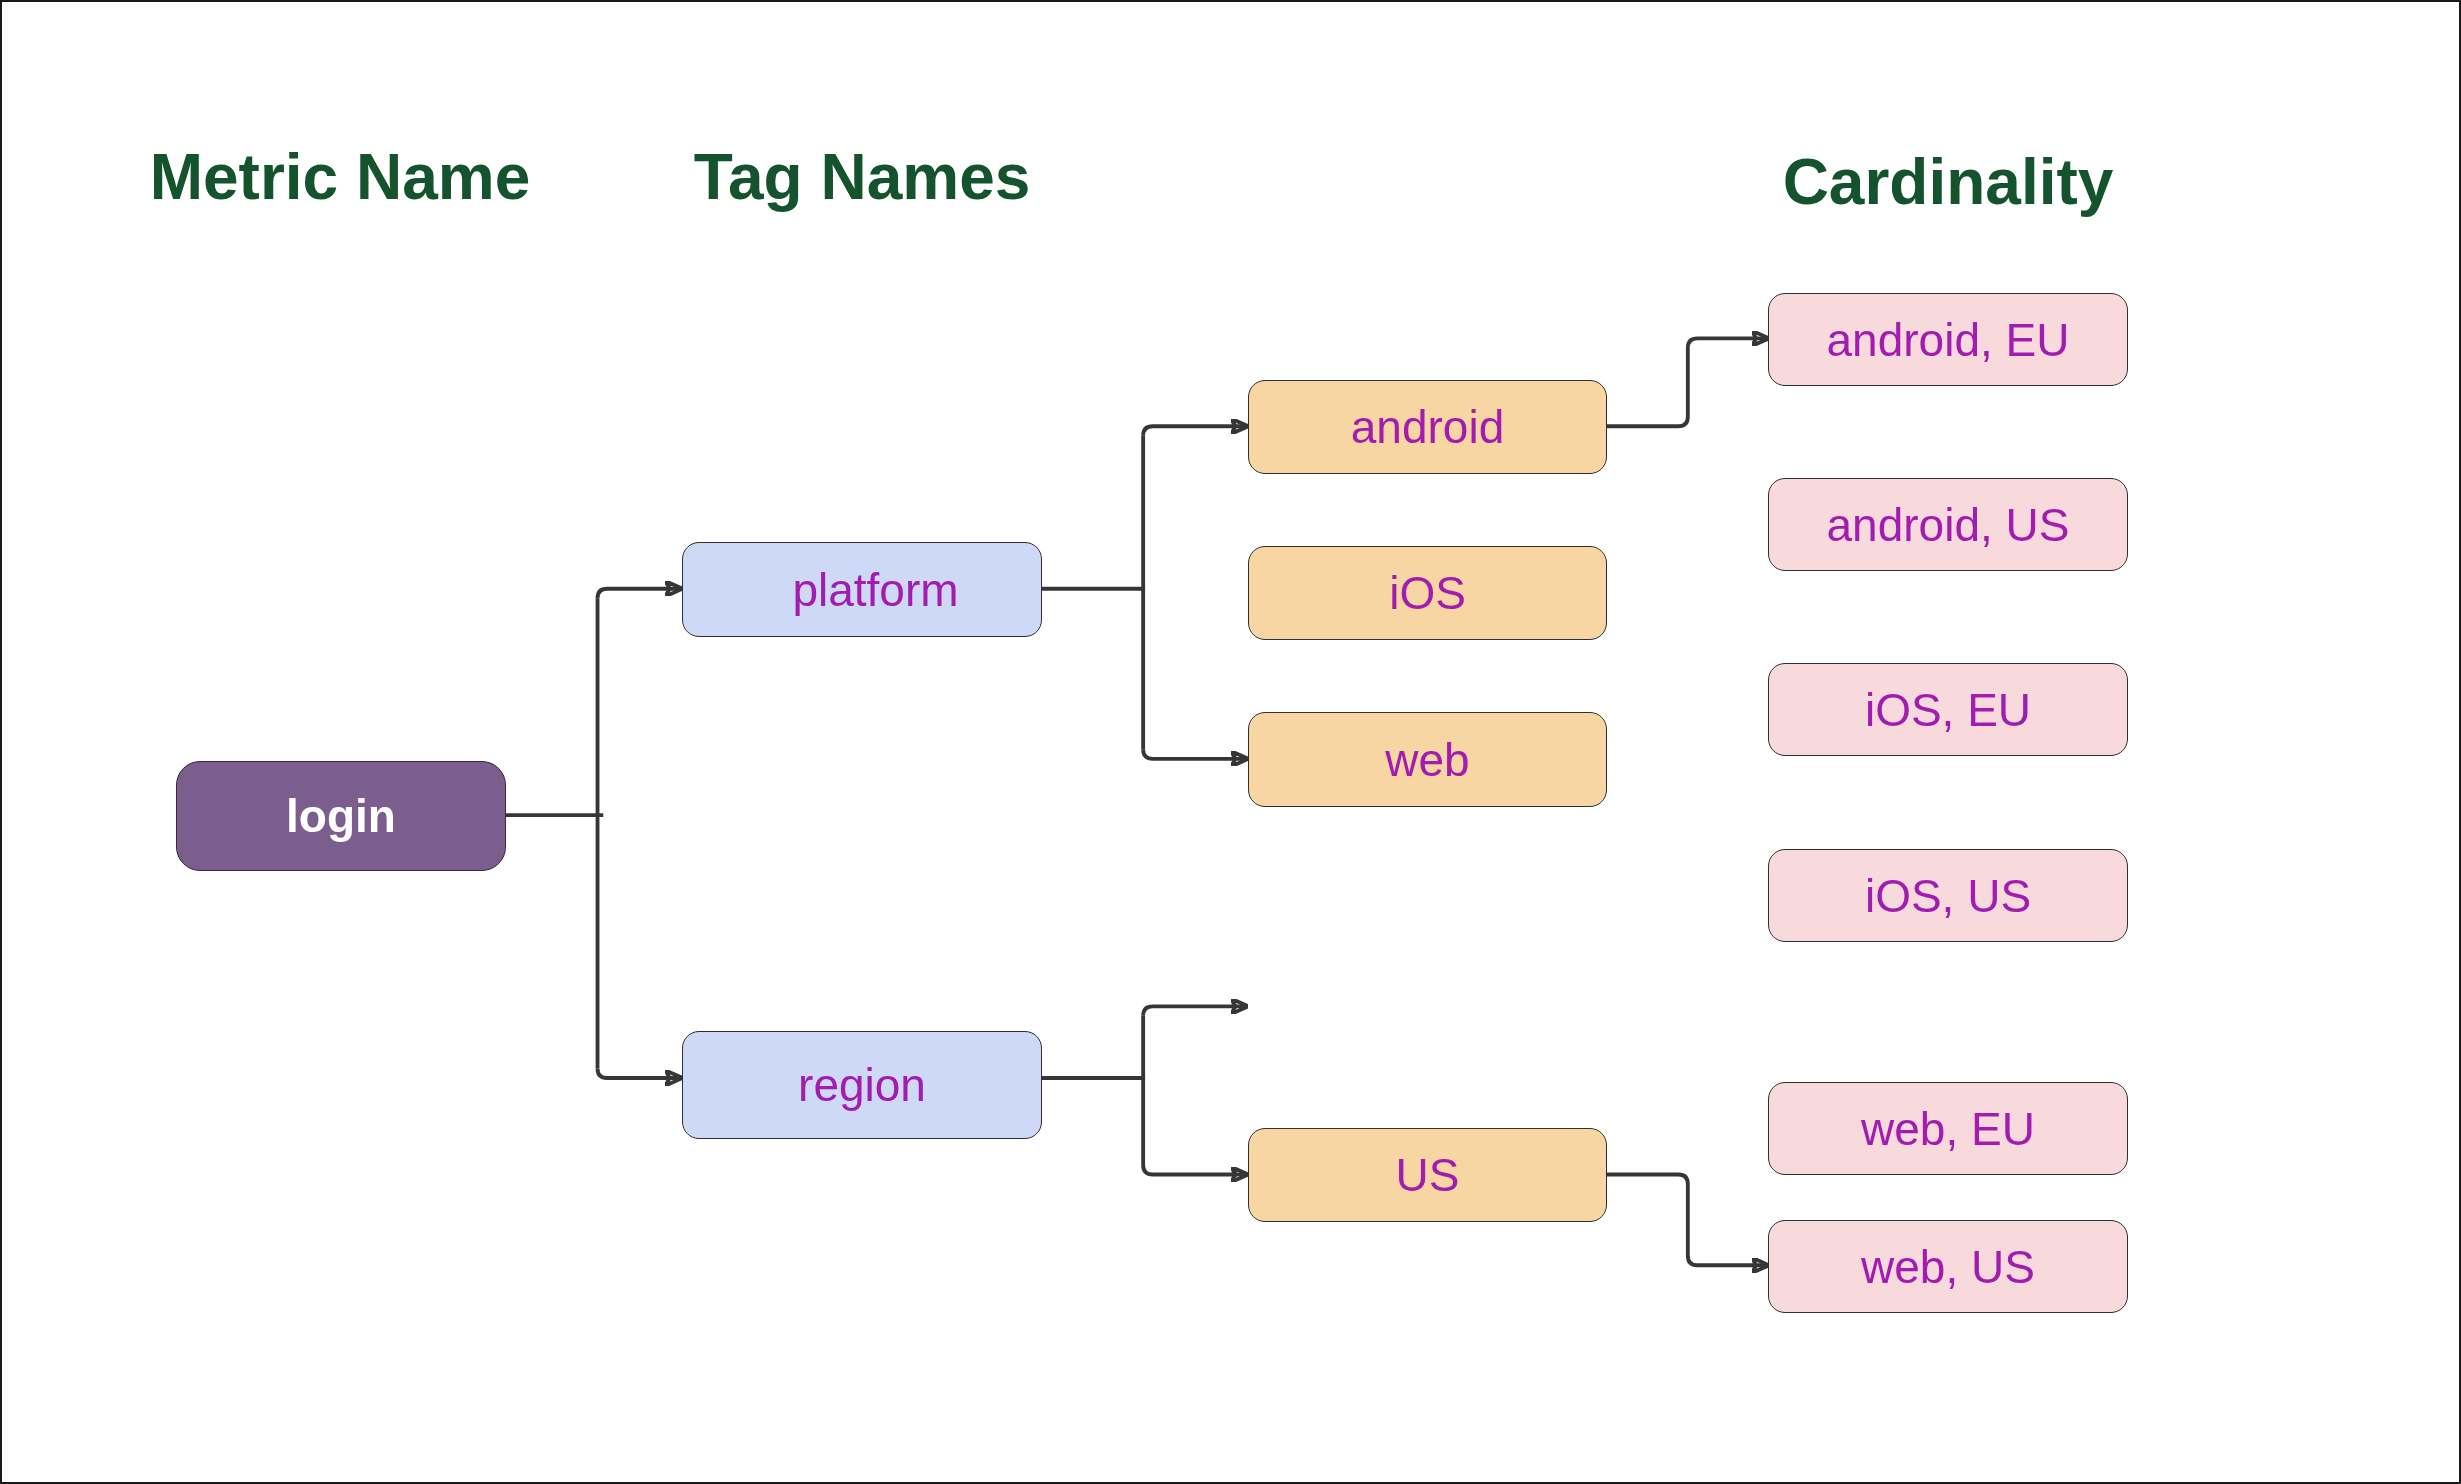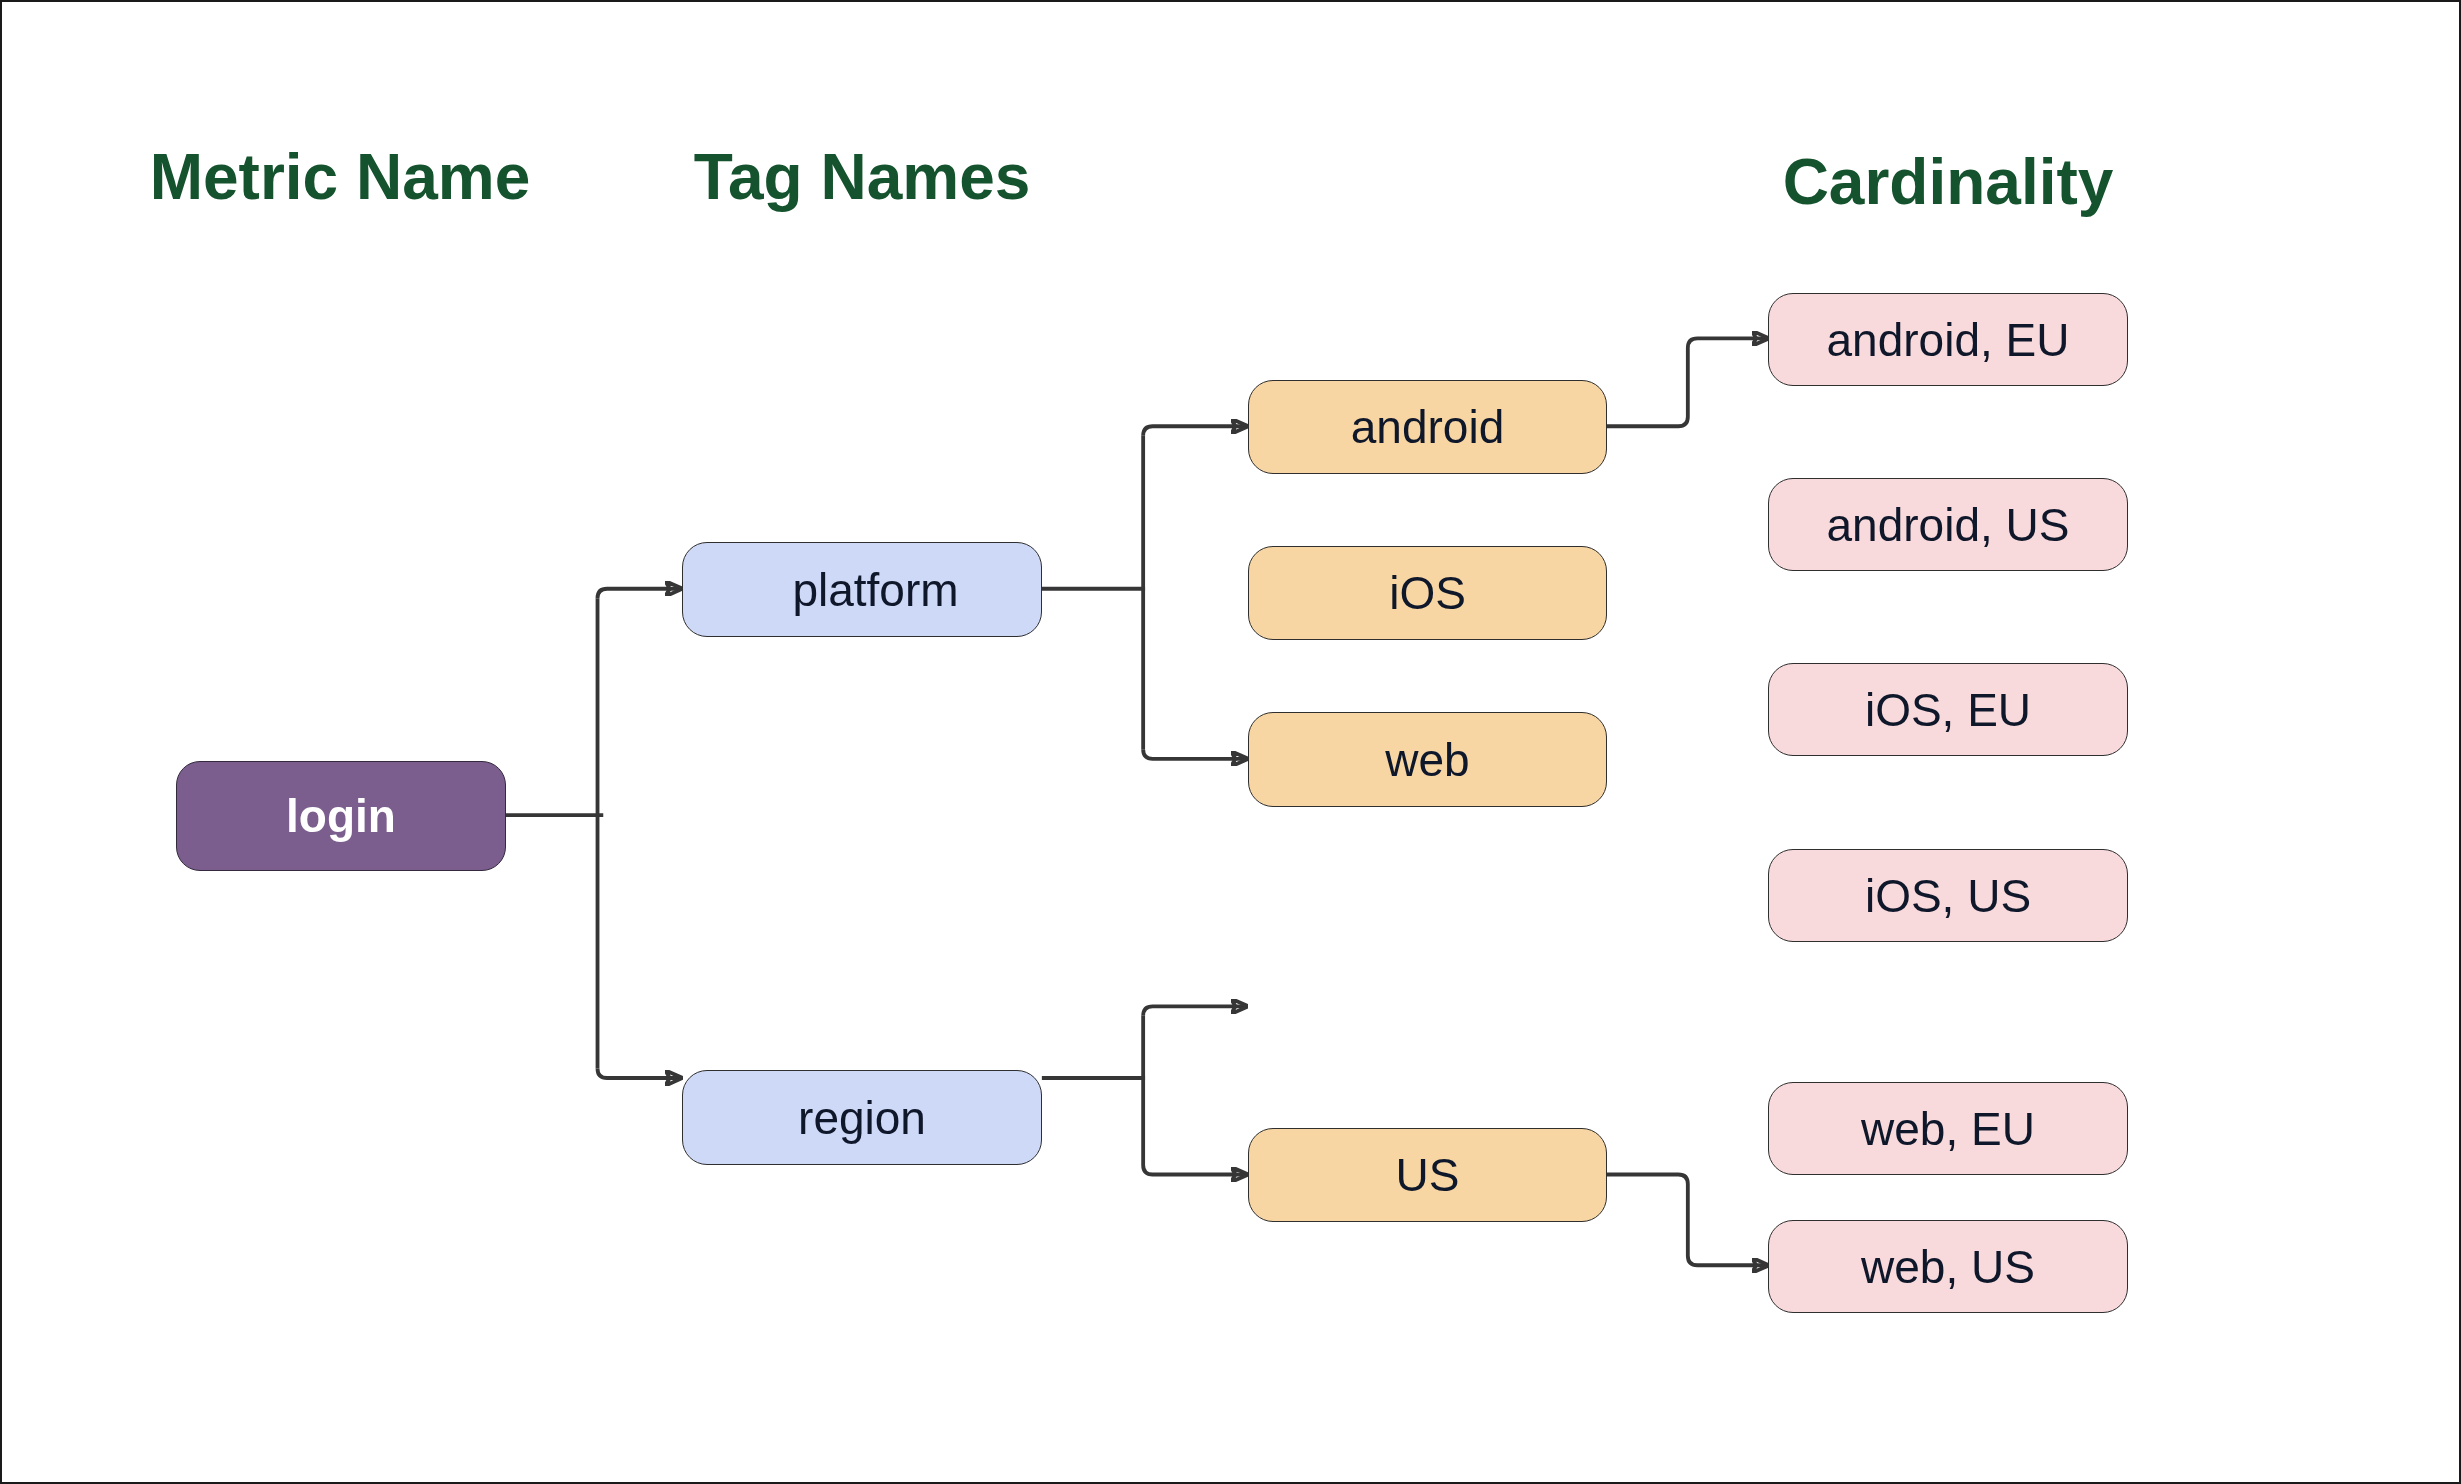--- a/index.html
+++ b/index.html
@@ -27,42 +27,42 @@
   }
   #hdr-metric      { left: 99px; }
   #hdr-tag-names   { left: 621px; }
   #hdr-tag-values  { left: 1186px; }
   #hdr-cardinality { left: 1707px; top: 153px; }
 
   .node {
     position: absolute;
     box-sizing: border-box;
     border: 1.9px solid #2f2f2f;
-    border-radius: 25px;
+    border-radius: 17px;
     display: flex;
     align-items: center;
     justify-content: center;
     font-size: 46px;
-    color: #0f172a;
+    color: #a21caf;
     white-space: nowrap;
   }
   .metric {
     background: #7b5e8e;
     color: #ffffff;
     font-weight: bold;
     border-radius: 21px;
     border-color: #332a3d;
   }
   .tag-name    { background: #ced8f7; }
   .tag-value   { background: #f8d6a3; }
   .cardinality { background: #f8d9dc; }
 
   #n-login      { left: 174px;  top: 759px;  width: 330px; height: 110px; border-radius: 24px; }
   #n-platform   { left: 680px;  top: 540px;  width: 360px; height: 95px; padding-left: 27px; }
-  #n-region     { left: 680px;  top: 1068px; width: 360px; height: 95px; }
+  #n-region     { left: 680px;  top: 1029px; width: 360px; height: 108px; }
   #n-android    { left: 1246px; top: 378px;  width: 359px; height: 94px; }
   #n-ios        { left: 1246px; top: 544px;  width: 359px; height: 94px; }
   #n-web        { left: 1246px; top: 710px;  width: 359px; height: 95px; }
   #n-eu         { left: 1246px; top: 959px; width: 359px; height: 93px; }
   #n-us         { left: 1246px; top: 1126px; width: 359px; height: 94px; }
   #n-android-eu { left: 1766px; top: 291px;  width: 360px; height: 93px; }
   #n-android-us { left: 1766px; top: 476px;  width: 360px; height: 93px; }
   #n-ios-eu     { left: 1766px; top: 661px;  width: 360px; height: 93px; }
   #n-ios-us     { left: 1766px; top: 847px;  width: 360px; height: 93px; }
   #n-web-eu     { left: 1766px; top: 1032px; width: 360px; height: 93px; margin-top: 48px; }

